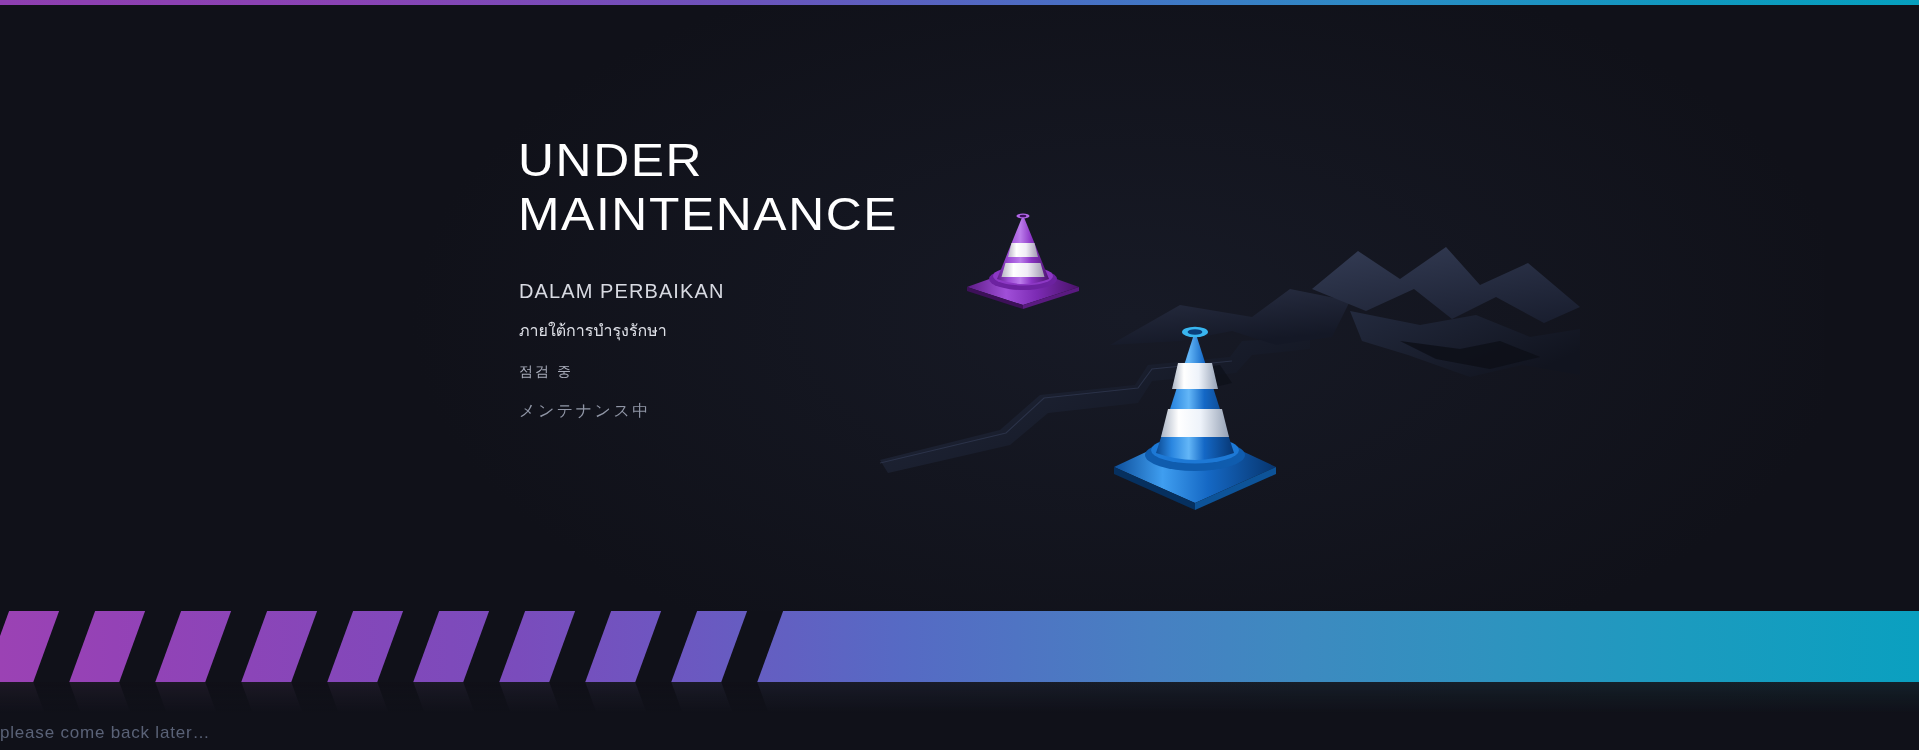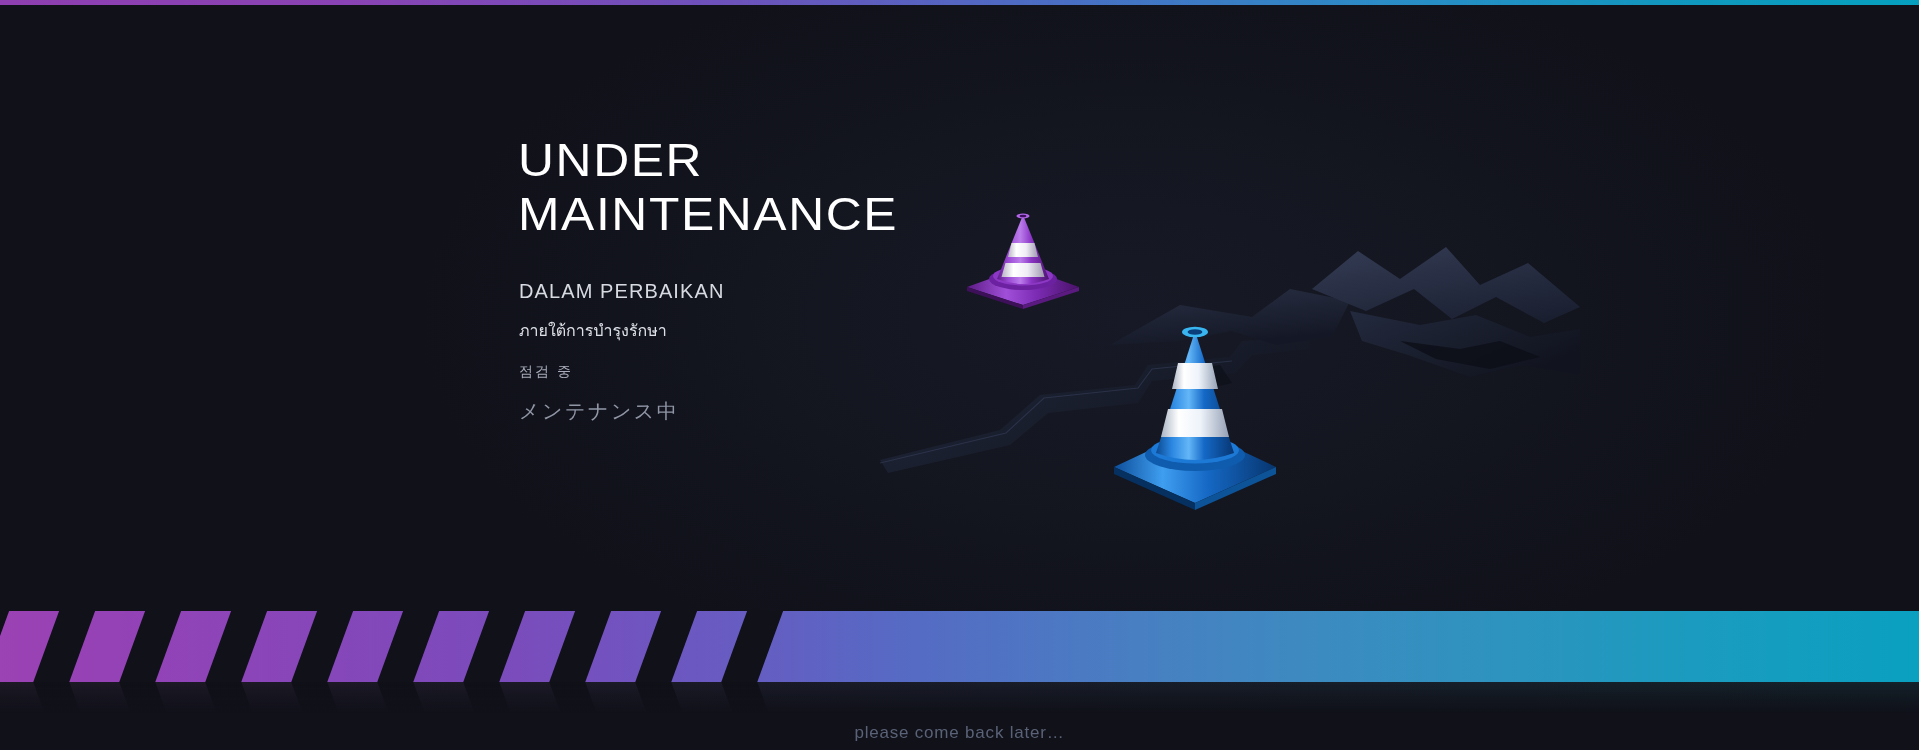--- a/index.html
+++ b/index.html
@@ -50,21 +50,21 @@
   
   #translations {
     position:absolute; left:519px; top:266px;
   }
   .trans-line { white-space:nowrap; }
   .trans-line.l0 { font-size:20px; letter-spacing:1.1px; color:#d8dae2; line-height:40px; }
   .trans-line.l1 { font-size:20px; font-weight:bold; color:#ffffff; line-height:40px; letter-spacing:.5px; }
   .trans-line.l2 { font-size:16px; color:#dfe1e8; line-height:40px; }
   .trans-line.l3 { font-size:20px; letter-spacing:.8px; color:#c9ccd6; line-height:40px; }
   .trans-line.l4 { font-size:14px; letter-spacing:2px; color:#a9adbb; line-height:40px; }
-  .trans-line.l5 { font-size:20px; letter-spacing:2.5px; color:#9096a6; line-height:40px; }
+  .trans-line.l5 { font-size:16px; letter-spacing:2.5px; color:#9096a6; line-height:40px; }
 
   
   #ground-crack { position:absolute; left:880px; top:240px; width:700px; height:230px; }
 
   
   #cone-purple { position:absolute; left:963px; top:204px; width:120px; height:100px; }
   #cone-blue   { position:absolute; left:1108px; top:312px; width:175px; height:195px; }
 
   
   #hazard-band {
@@ -105,21 +105,20 @@
       #1f2e3c 68%, #1b323d 84%, #18353e 100%);
   }
   #hazard-reflection-fade {
     position:absolute; left:0; top:677px; width:1919px; height:32px;
     background:linear-gradient(180deg, rgba(16,17,25,0) 0%, rgba(16,17,25,.55) 45%, #101119 100%);
   }
 
   
   #footer-note {
     position:absolute; left:0; top:718px; width:1919px;
-    text-align:center;
     font-size:17px;
     letter-spacing:.8px;
     color:#5a6277;
   }
 </style>
 </head>
 <body>
 
 <div id="top-bar"></div>
 

